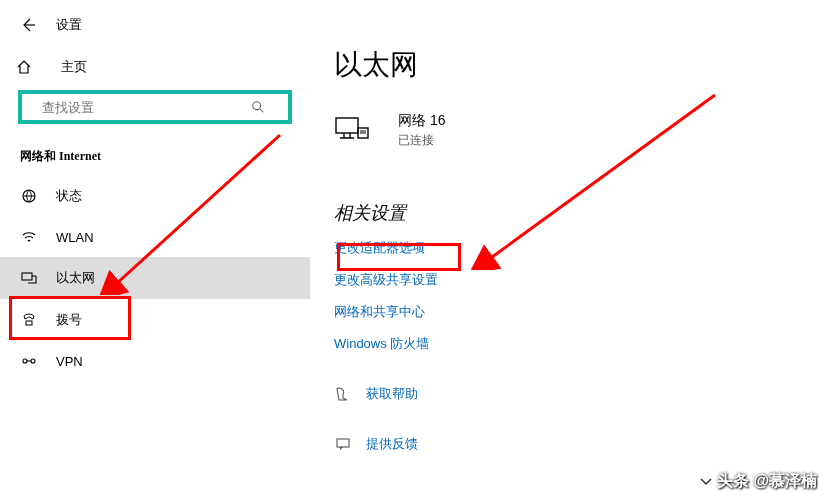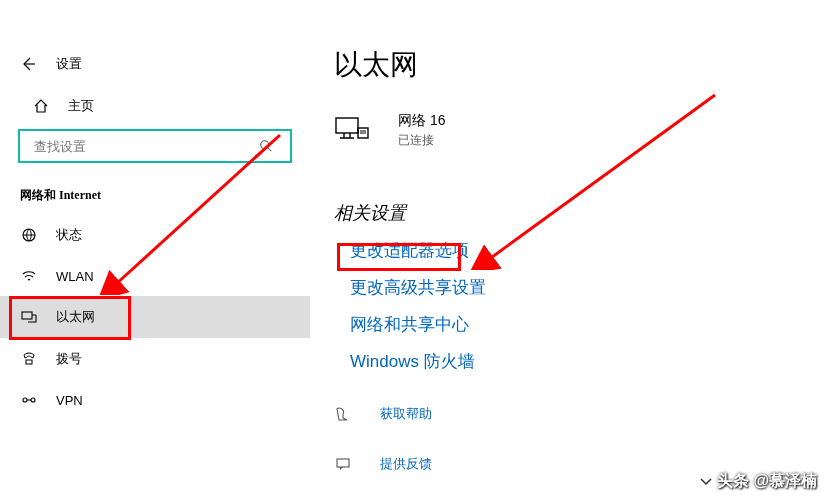--- a/index.html
+++ b/index.html
@@ -1,41 +1,41 @@
 <!DOCTYPE html>
 <html><head>
 <meta charset="utf-8">
 <style>
 * { margin: 0; padding: 0; box-sizing: border-box; font-family: "Microsoft YaHei", "Segoe UI", sans-serif; }
 body { width: 829px; height: 500px; background: #fff; overflow: hidden; position: relative; }
 .container { display: flex; height: 100%; }
-.sidebar { width: 310px; padding: 16px 0; position: relative; margin-top: 39px; }
+.sidebar { width: 310px; padding: 16px 0; position: relative; }
 .header-row { display: flex; align-items: center; gap: 20px; padding: 0 20px 14px 20px; }
 .back-btn { width: 16px; height: 16px; cursor: pointer; display:flex; align-items:center; justify-content:center; }
 .app-title { font-size: 13px; color: #000; }
-.home-row { display: flex; align-items: center; gap: 18px; padding: 10px 32px; cursor: pointer; }
+.home-row { display: flex; align-items: center; gap: 28px; padding: 10px 15px; cursor: pointer; }
 .home-row .icon { width: 18px; display:flex; justify-content:center; }
 .home-row span.lbl { font-size: 13px; color: #000; }
 .search-wrap { padding: 4px 18px 10px 18px; }
-.search-box { border: 2px solid #14b8a6; height: 34px; display: flex; align-items: center; padding: 0 14px; background: #fff; }
+.search-box { border: 4px solid #14b8a6; height: 34px; display: flex; align-items: center; padding: 0 20px; background: #fff; }
 .search-box input { flex: 1; border: none; outline: none; font-size: 13px; background: transparent; }
 .search-box .sicon { width: 20px; color: #555; display:flex; justify-content:center; }
 .category { padding: 14px 20px 10px 20px; font-size: 12px; font-weight: 600; color: #000; font-family: Liberation Serif, serif; }
 .nav-item { display: flex; align-items: center; gap: 18px; padding: 12px 20px; cursor: pointer; font-size: 13px; color: #000; }
 .nav-item .icon { width: 18px; display:flex; justify-content:center; color:#000; }
 .nav-item.active { background: #ddd; }
 .main { flex: 1; padding: 46px 24px; position: relative; }
 .page-title { font-size: 28px; font-weight: 400; color: #000; margin-bottom: 28px; }
 .conn-row { display: flex; align-items: center; gap: 28px; margin-bottom: 52px; }
 .conn-icon { width: 36px; height: 30px; }
 .conn-text .name { font-size: 14px; color: #000; }
 .conn-text .status { font-size: 12px; color: #555; margin-top: 2px; }
 .section-label { font-size: 18px; color: #000; margin-bottom: 10px; font-weight: 400; font-style: italic; }
-.link { display: block; font-size: 17px; color: #0067c0; margin: 14px 16px; cursor: pointer; }
-.help-row { display: flex; align-items: center; gap: 28px; margin-top: 32px; font-size: 13px; color: #0067c0; cursor: pointer; }
+.link { display: block; font-size: 13px; color: #0067c0; margin: 14px 0; cursor: pointer; }
+.help-row { display: flex; align-items: center; gap: 14px; margin-top: 32px; font-size: 13px; color: #0067c0; cursor: pointer; }
 .help-row .hicon { width: 18px; color: #555; display:flex; justify-content:center; }
 .highlight-box { position: absolute; border: 3px solid #ff0000; pointer-events: none; }
 .arrow { position: absolute; pointer-events: none; }
 .watermark { position: absolute; right: 12px; bottom: 8px; font-size: 16px; color: #fff; font-weight: 600; text-shadow: 0 0 3px rgba(0,0,0,0.8), 1px 1px 2px rgba(0,0,0,0.9); display:flex; align-items:center; gap:2px; }
 </style>
 </head>
 <body>
 
 <div class="container">
   <div class="sidebar">

